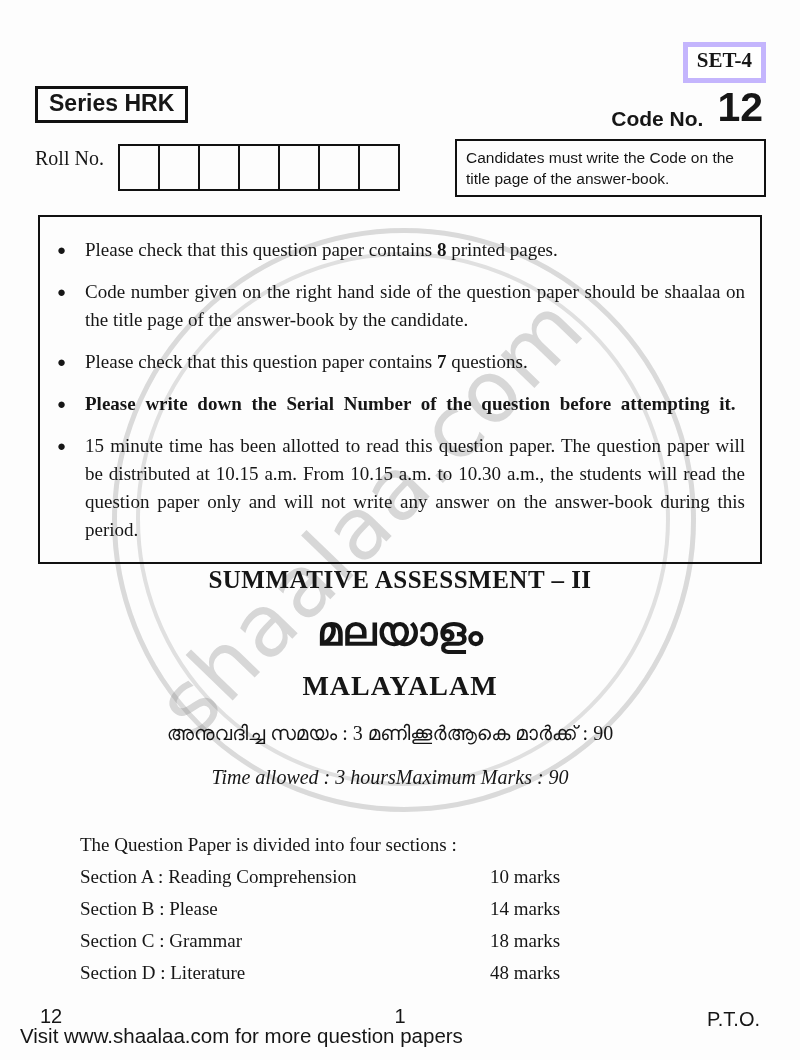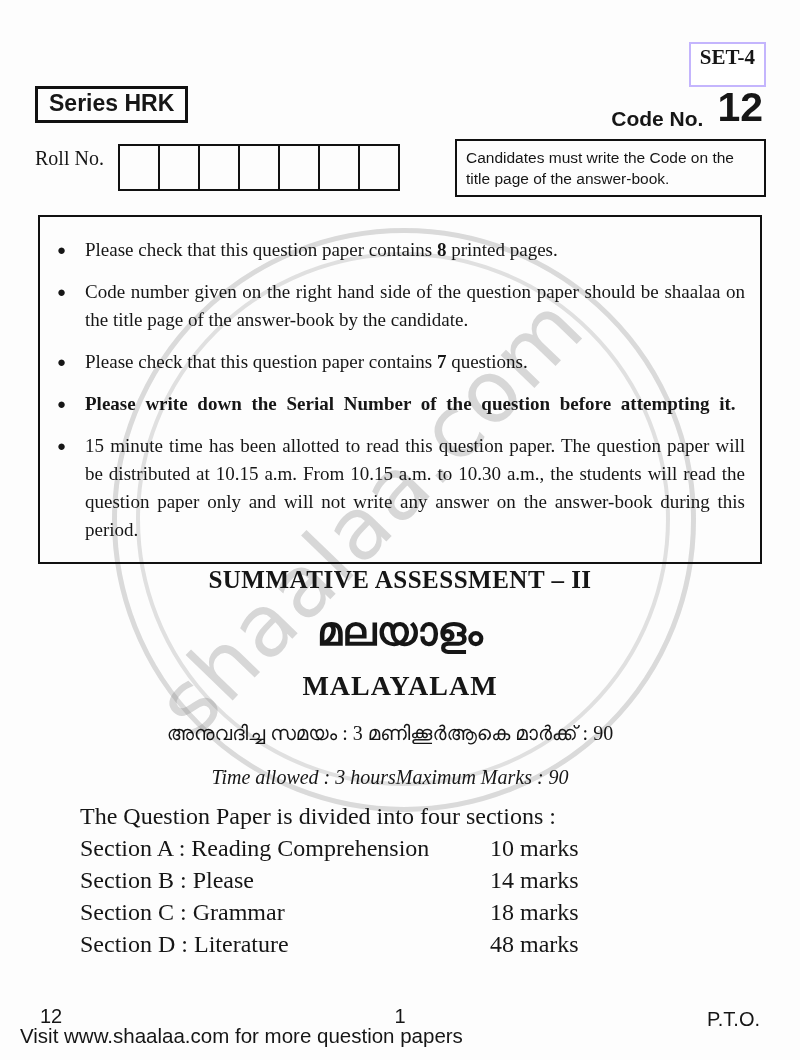--- a/index.html
+++ b/index.html
@@ -24,21 +24,21 @@
     position:absolute;left:45px;top:450px;width:650px;height:130px;
     display:flex;align-items:center;justify-content:center;
     transform:rotate(-46deg);transform-origin:center;
     font-family:"DejaVu Sans", sans-serif;
     font-size:86px;font-weight:400;letter-spacing:2px;
     color:rgba(130,130,130,0.30);
     white-space:nowrap;
   }
   
   .set-box{
-    top:42px;right:34px;border:2px solid #c4b5fd;padding:1px 9px 15px 9px;
+    top:42px;right:34px;border:5px solid #c4b5fd;padding:1px 9px 5px 9px;
     font-weight:bold;font-size:21px;font-family:"Liberation Serif",serif;
     background:rgba(255,255,255,0.85);
   }
   .series-box{
     top:86px;left:35px;border:3px solid #111;padding:1px 11px 3px 11px;
     font-family:"Liberation Sans",sans-serif;font-weight:bold;font-size:23px;
   }
   .code-line{
     top:84px;right:37px;display:flex;align-items:center;
     font-family:"Liberation Sans",sans-serif;font-weight:bold;
@@ -78,21 +78,21 @@
   .title-ml{top:606px;left:0;width:100%;text-align:center;
     font-weight:bold;font-size:40px;line-height:52px;}
   .title2{top:670px;left:0;width:100%;text-align:center;
     font-weight:bold;font-size:28px;letter-spacing:1px;}
   
   .meta-row{left:25px;width:730px;display:flex;justify-content:center;
     font-size:20px;}
   .meta-ml{top:722px;}
   .meta-en{top:766px;font-style:italic;}
   
-  .sections{top:800px;left:80px;width:560px;font-size:24px;}
+  .sections{top:829px;left:80px;width:560px;font-size:19px;}
   .sections-intro{line-height:32px;}
   .section-row{display:flex;line-height:32px;}
   .section-label{width:410px;}
   
   .footer-left{top:1005px;left:40px;font-family:"Liberation Sans",sans-serif;font-size:20px;}
   .footer-center{top:1005px;left:50%;transform:translateX(-50%);
     font-family:"Liberation Sans",sans-serif;font-size:20px;}
   .footer-right{top:1008px;right:40px;font-family:"Liberation Sans",sans-serif;font-size:20px;}
   .footer-visit{top:1024px;left:20px;font-family:"Liberation Sans",sans-serif;font-size:20.5px;}
 </style>

